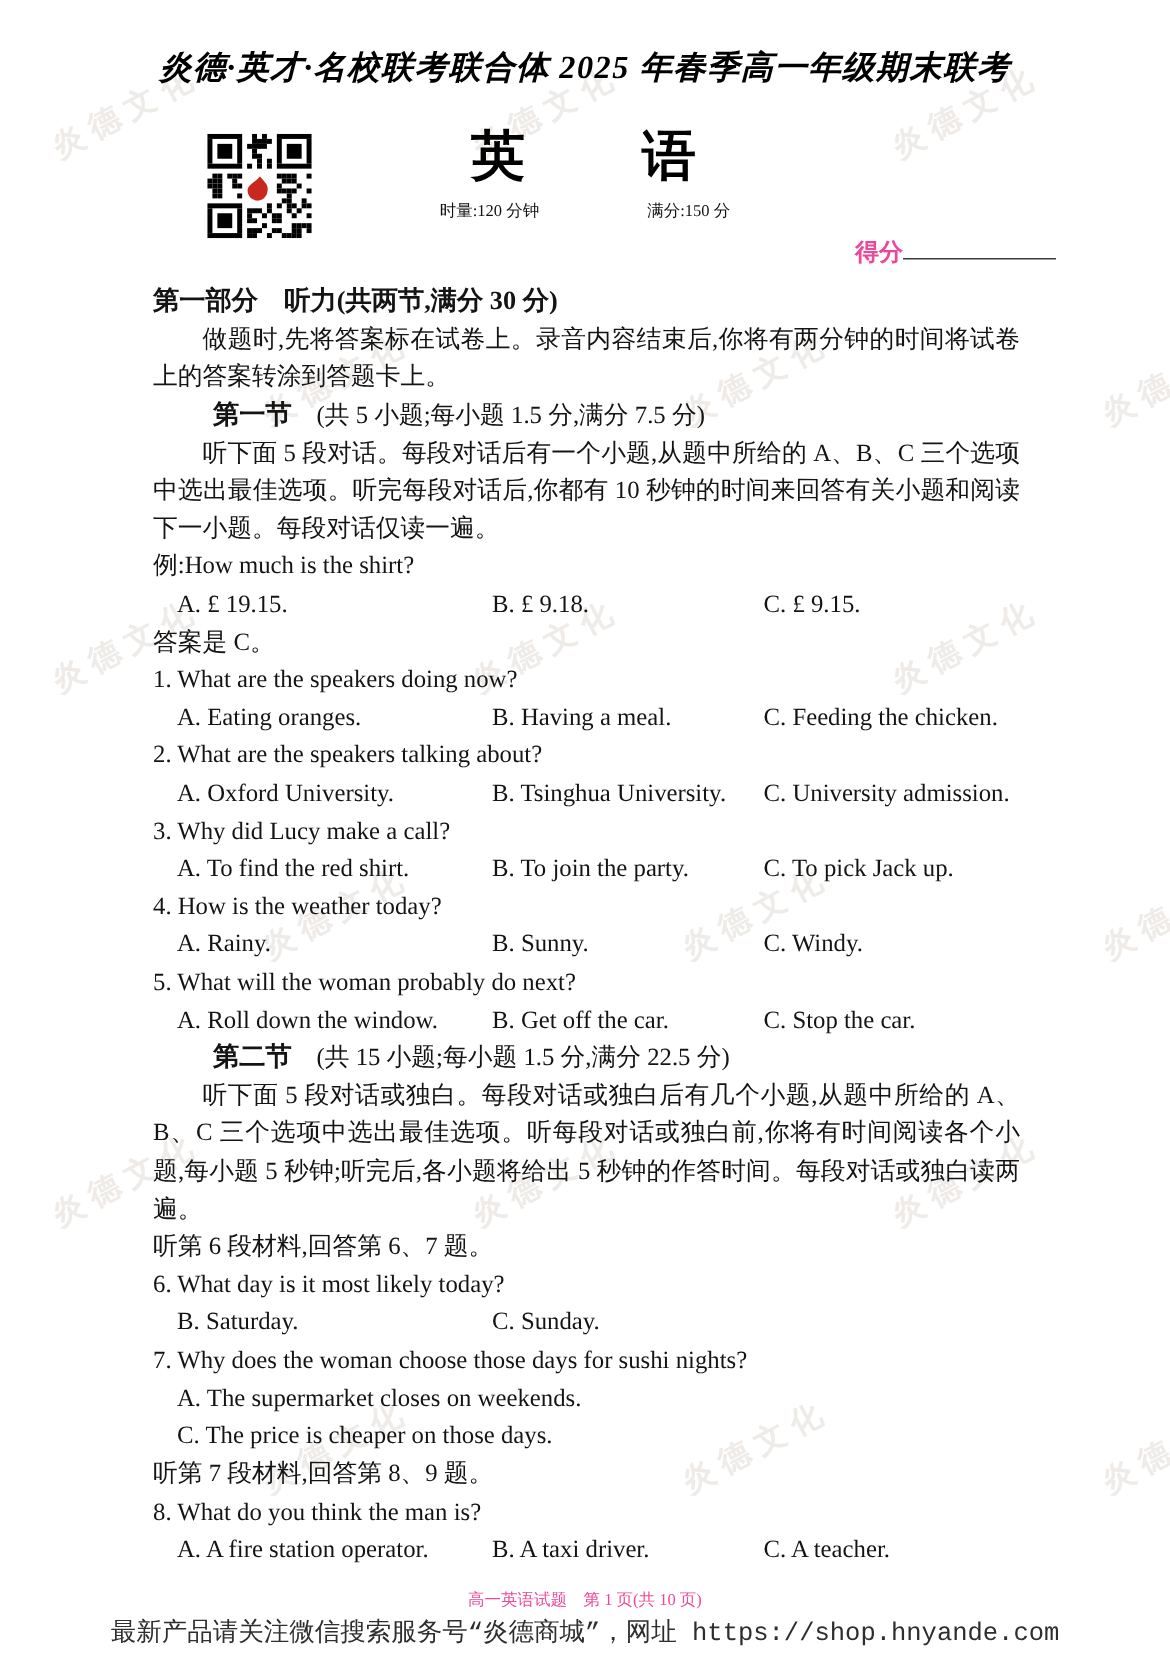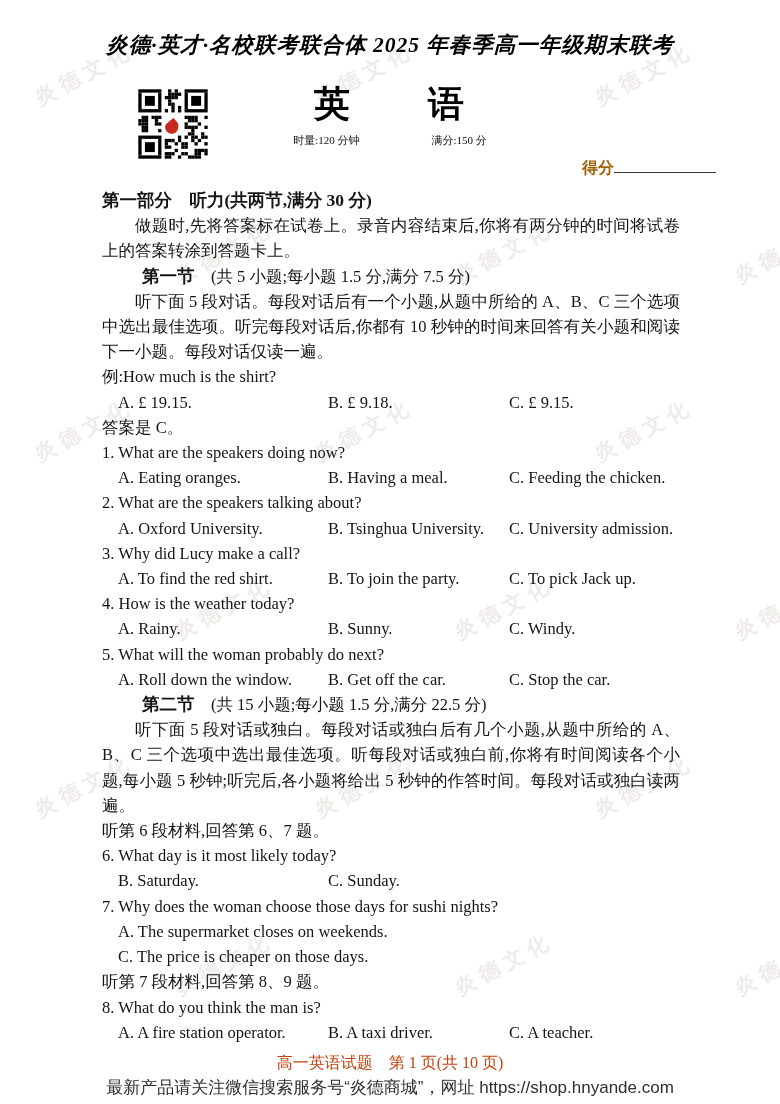--- a/index.html
+++ b/index.html
@@ -28,43 +28,43 @@
     font-family:"Liberation Sans","DejaVu Sans",sans-serif;
     font-size:36px;font-weight:bold;color:#000;white-space:pre;letter-spacing:2px;
   }
   .meta-row{
     position:absolute;top:133px;left:0;width:100%;
     display:flex;justify-content:center;gap:72px;font-size:11px;color:#111;
   }
   .score-row{
     position:absolute;top:158px;left:570px;
     font-family:"Liberation Sans","DejaVu Sans",sans-serif;
-    font-size:16px;font-weight:bold;color:#a16207;margin-left:12px;
+    font-size:16px;font-weight:bold;color:#ec4899;
   }
   .score-line{display:inline-block;width:102px;border-bottom:1.5px solid #3a3a3a;height:14px;vertical-align:baseline;}
   
   .content{
     position:absolute;left:102px;top:188px;width:578px;z-index:1;
     font-size:16.5px;line-height:25.2px;
   }
   .content p{margin:0;}
   .part-title{font-weight:bold;font-size:17.5px;font-family:"Liberation Serif",serif;}
   .sec-title .b{font-weight:bold;font-size:17.5px;margin-left:40px;}
   .para{text-align:justify;text-justify:inter-ideograph;}
   .indent{text-indent:2em;}
   .opts3{display:grid;grid-template-columns:210px 181px auto;padding-left:16px;}
   .opt-line{padding-left:16px;}
   
   .page-footer{
     position:absolute;bottom:30px;left:0;width:100%;text-align:center;
-    font-size:16px;color:#c2410c;z-index:2;
+    font-size:11px;color:#ec4899;z-index:2;
   }
   .bottom-banner{
     position:absolute;bottom:5px;left:0;width:100%;text-align:center;
-    font-family:Liberation Sans, sans-serif;
+    font-family:Liberation Mono, monospace;
     font-size:17px;color:#2e2e2e;z-index:2;
   }
 </style>
 </head>
 <body>
 
 <div id="wm-layer">
     <span class="wm" style="left: 30px; top: 60px;">炎德文化</span>
     <span class="wm" style="left: 310px; top: 60px;">炎德文化</span>
     <span class="wm" style="left: 590px; top: 60px;">炎德文化</span>

